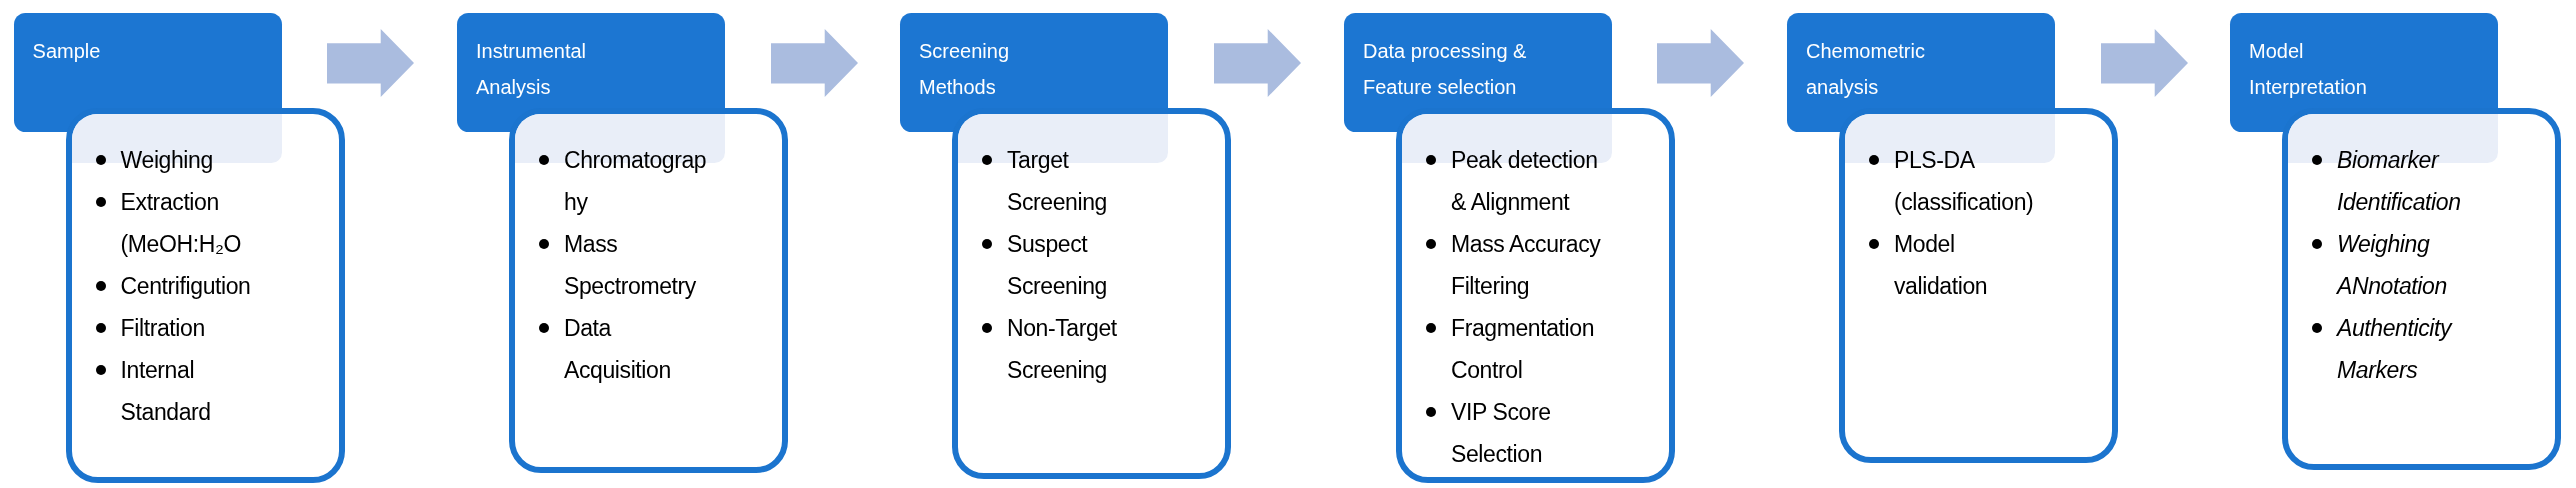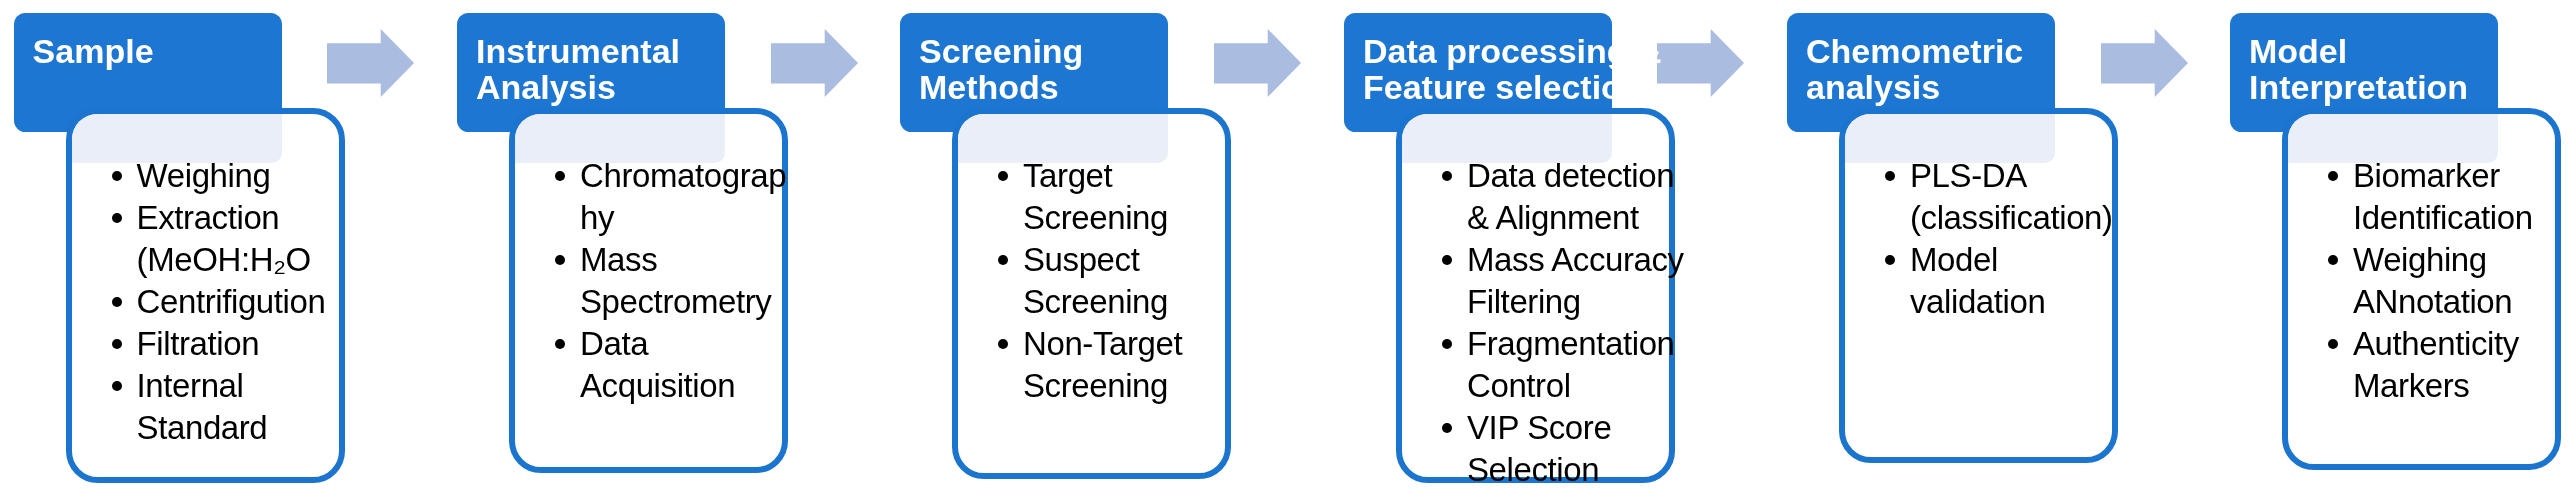--- a/index.html
+++ b/index.html
@@ -10,48 +10,47 @@
     font-family:"Liberation Sans","DejaVu Sans",sans-serif;
     overflow:hidden;
   }
   .stage{position:absolute;top:0;height:488px;}
   .stage-header{
     position:absolute;left:0;top:13px;
     width:268px;height:119px;
     background:var(--header-fill,#1C76D2);
     border-radius:11.4px;
     color:var(--header-text,#fff);
-    font-size:34px;line-height:36px;
+    font-size:20px;line-height:36px;
     padding:20px 7.6px 0 19px;
     box-sizing:border-box;
     z-index:1;
-    font-weight:bold;
   }
   .title-line{white-space:nowrap;}
   .content-box{
     position:absolute;left:52px;top:108px;
     width:279px;
     background:#fff;
     border:6.8px solid var(--box-border,#1B74CE);
     border-radius:32px;
     box-sizing:border-box;
     z-index:2;
   }
   .overlap-band{
     position:absolute;left:0;top:0;
     width:210px;height:49px;
     background:var(--band-fill,#E9EEF8);
     border-radius:25px 0 10.6px 0;
   }
   .bullet-list{
     position:relative;
-    margin:16px;padding:25px 4.5px 0 49px;
+    margin:0;padding:25px 4.5px 0 49px;
     list-style:none;
     color:var(--bullet-text,#000);
-    font-size:33px;line-height:42px;
+    font-size:23px;line-height:42px;
     letter-spacing:-0.4px;
   }
   .bullet-item{position:relative;}
   .bullet-item::before{
     content:"";
     position:absolute;left:-25px;top:16px;
     width:10px;height:10px;border-radius:50%;
     background:var(--bullet-text,#000);
   }
   .bullet-line{display:block;white-space:nowrap;}
@@ -157,21 +156,21 @@
   </div>
     <div class="stage" style="left: 1344px;">
     <div class="stage-header">
         <div class="title-line">Data processing &amp;</div>
         <div class="title-line">Feature selection</div>
       </div>
     <div class="content-box" style="height: 375px;">
       <div class="overlap-band"></div>
       <ul class="bullet-list">
           <li class="bullet-item">
-            <span class="bullet-line">Data detection</span>
+            <span class="bullet-line">Peak detection</span>
             <span class="bullet-line">&amp; Alignment</span>
           </li>
           <li class="bullet-item">
             <span class="bullet-line">Mass Accuracy</span>
             <span class="bullet-line">Filtering</span>
           </li>
           <li class="bullet-item">
             <span class="bullet-line">Fragmentation</span>
             <span class="bullet-line">Control</span>
           </li>
@@ -209,21 +208,21 @@
     <div class="flow-arrow" style="left: 2101px;">
     <svg viewBox="0 0 115 90" preserveAspectRatio="none" aria-hidden="true">
       <polygon points="0,19 71,19 71,0 115,45 71,90 71,72 0,72"></polygon>
     </svg>
   </div>
     <div class="stage" style="left: 2230px;">
     <div class="stage-header">
         <div class="title-line">Model</div>
         <div class="title-line">Interpretation</div>
       </div>
-    <div class="content-box" style="height: 362px;">
+    <div class="content-box" style="height: 362px; font-style: italic;">
       <div class="overlap-band"></div>
       <ul class="bullet-list">
           <li class="bullet-item">
             <span class="bullet-line">Biomarker</span>
             <span class="bullet-line">Identification</span>
           </li>
           <li class="bullet-item">
             <span class="bullet-line">Weighing</span>
             <span class="bullet-line">ANnotation</span>
           </li>

